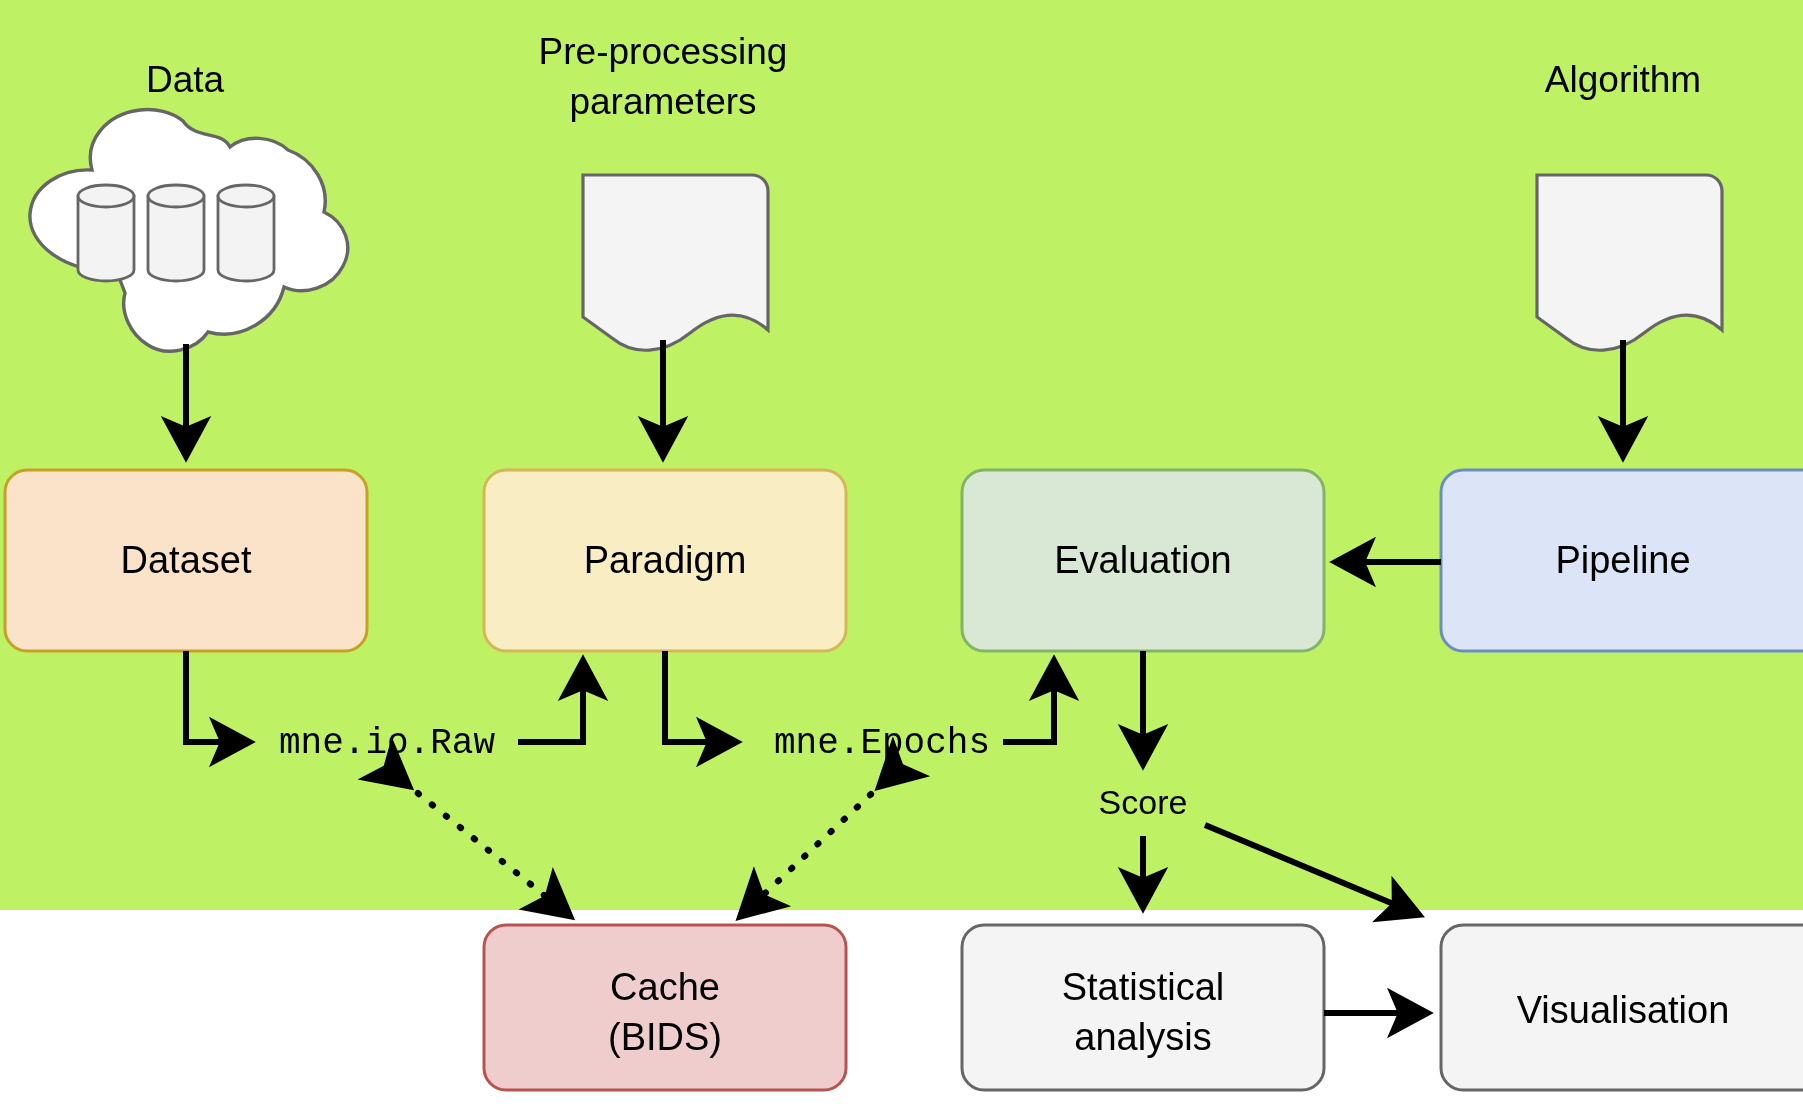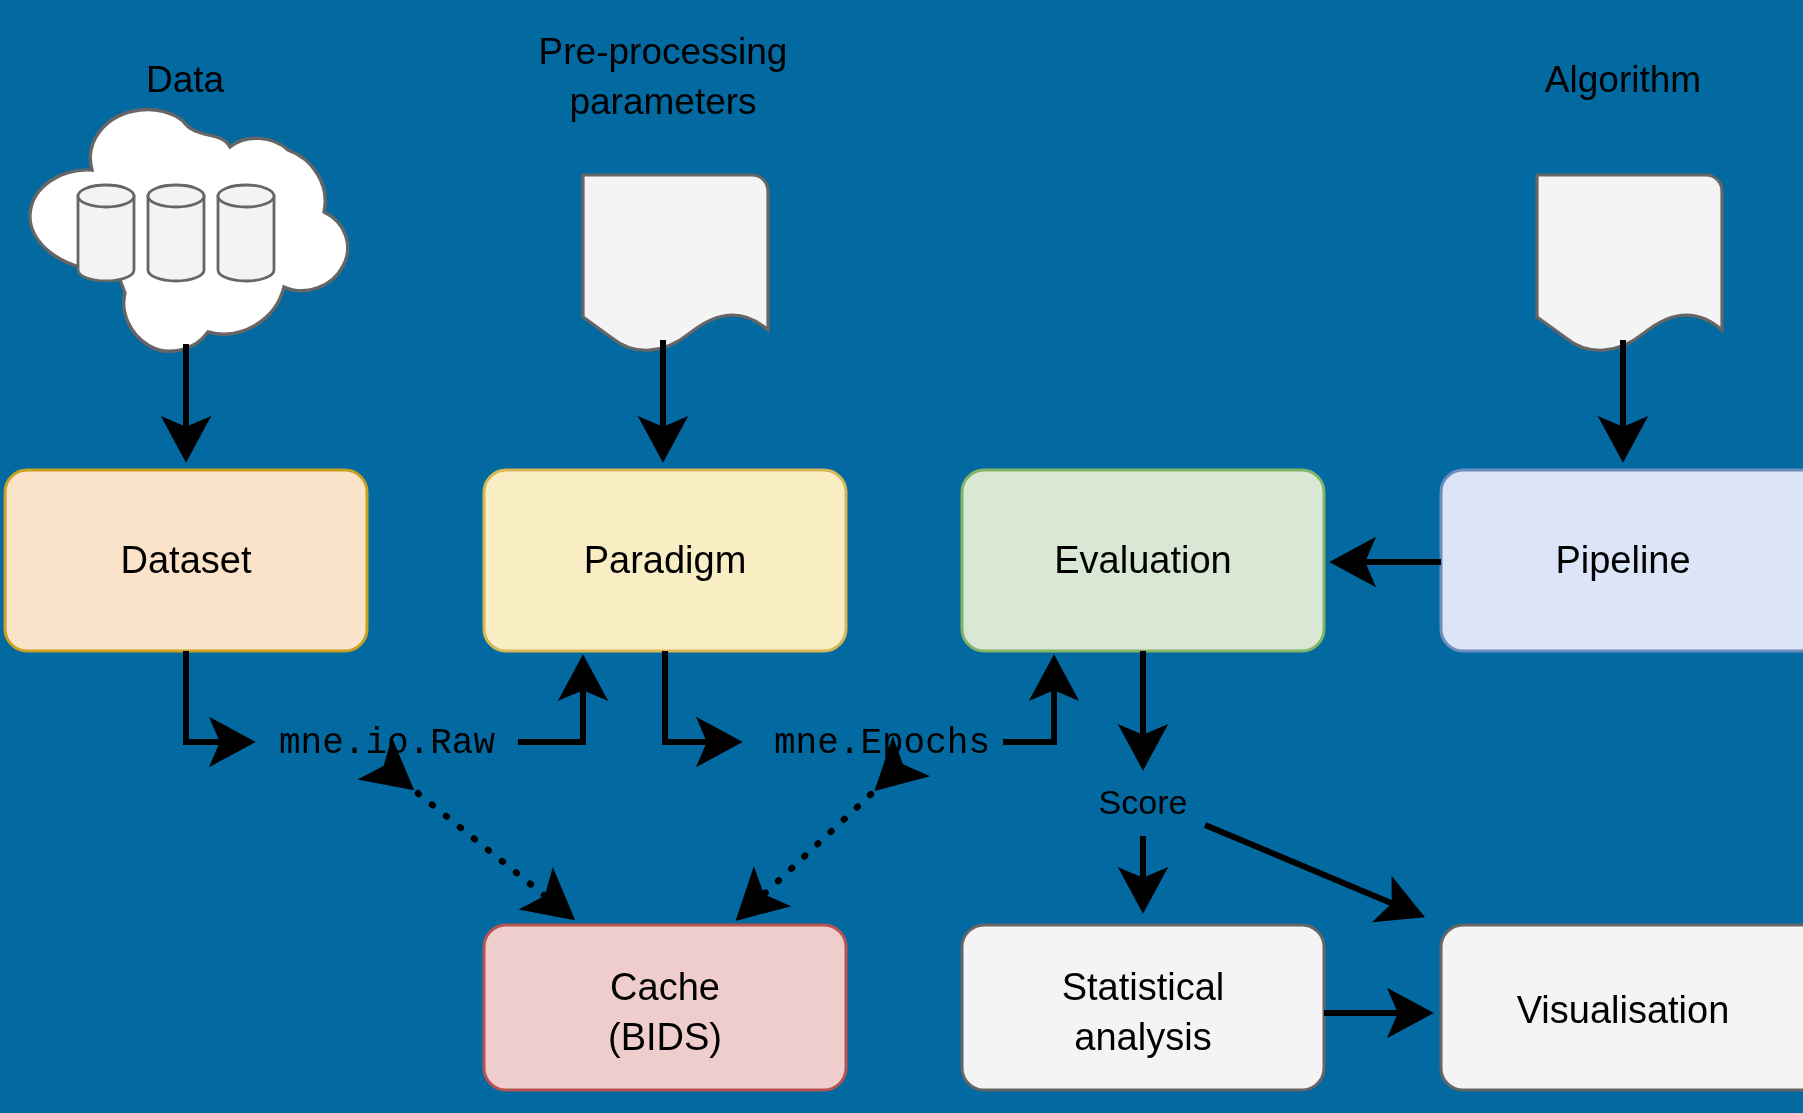--- a/index.html
+++ b/index.html
@@ -1,17 +1,17 @@
 <!DOCTYPE html>
 <html><head>
 <meta charset="utf-8">
 <style>
   html,body{margin:0;padding:0;background:#ffffff;}
   body{width:1803px;height:1113px;overflow:hidden;font-family:"Liberation Sans",sans-serif;}
-  #stage{position:relative;width:1803px;height:1113px;background:#0369a1;}
+  #stage{position:relative;width:1803px;height:910px;background:#bef264;}
   svg#diagram{position:absolute;top:0;left:0;width:1803px;height:1113px;}
   .boxlabel{font-family:"Liberation Sans",sans-serif;font-size:38px;fill:#000;text-anchor:middle;dominant-baseline:middle;}
   .toplabel{font-family:"Liberation Sans",sans-serif;font-size:37px;fill:#000;text-anchor:middle;dominant-baseline:middle;}
   .monolabel{font-family:"Liberation Mono",monospace;font-size:36px;fill:#000;text-anchor:middle;dominant-baseline:middle;letter-spacing:0px;}
   .scorelabel{font-family:"Liberation Sans",sans-serif;font-size:34px;fill:#000;text-anchor:middle;dominant-baseline:middle;}
   .shape{stroke-width:3;}
   .greyshape{fill:#f4f4f4;stroke:#666666;stroke-width:3.2;}
   .solidline{stroke:#000;stroke-width:6;fill:none;stroke-linecap:butt;stroke-linejoin:miter;}
   .dottedline{stroke:#000;stroke-width:6.5;fill:none;stroke-dasharray:1 17;stroke-linecap:round;}
 </style>

